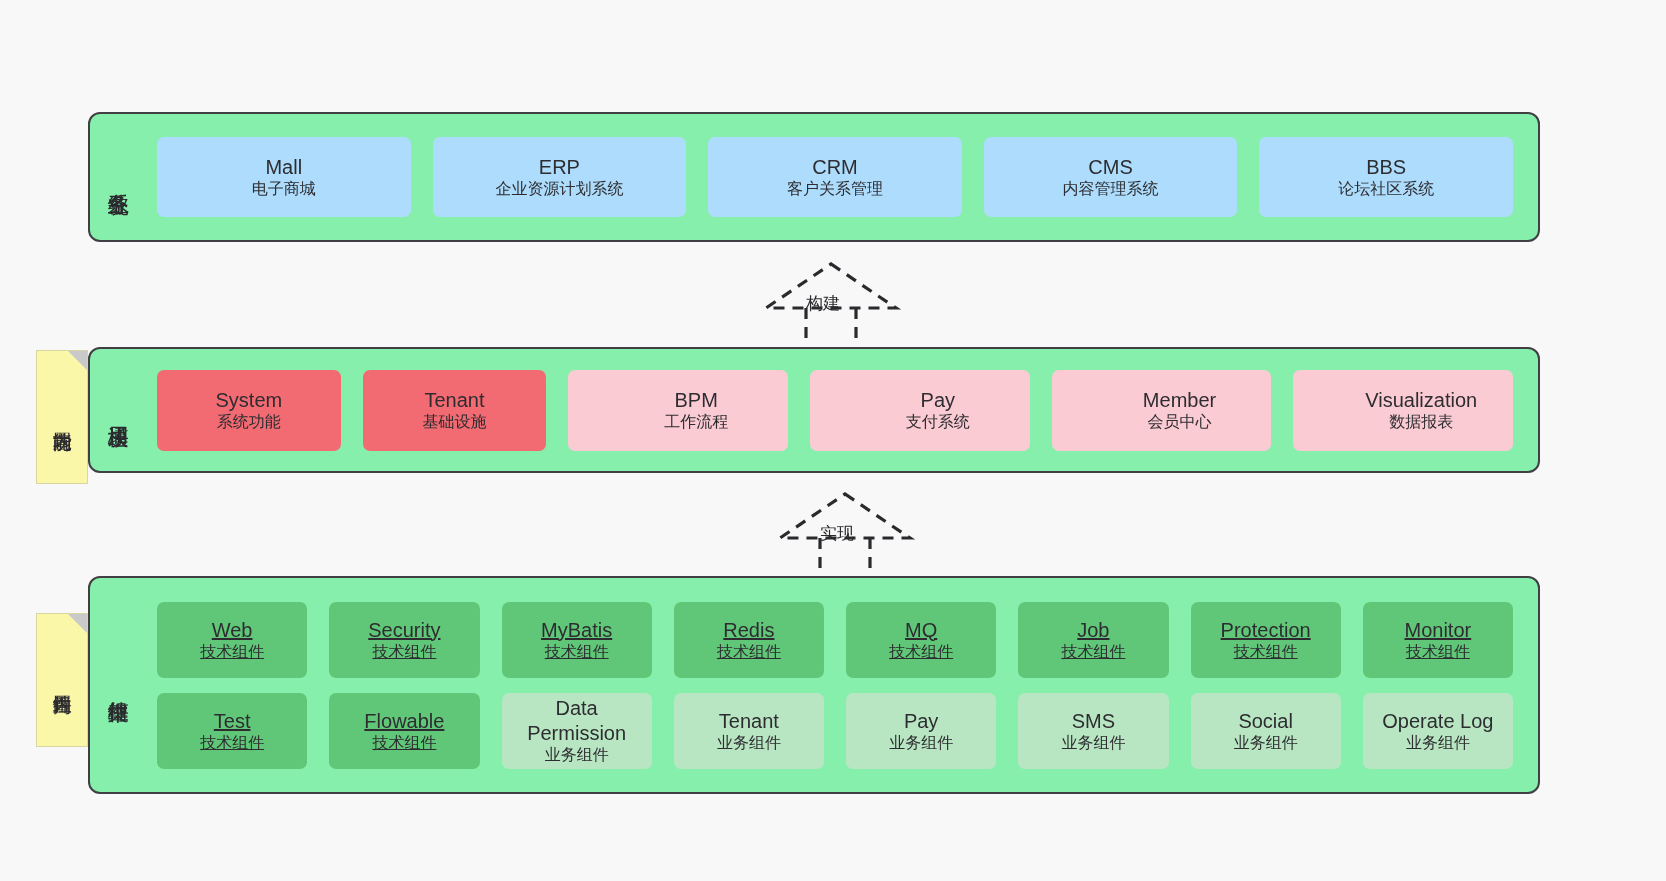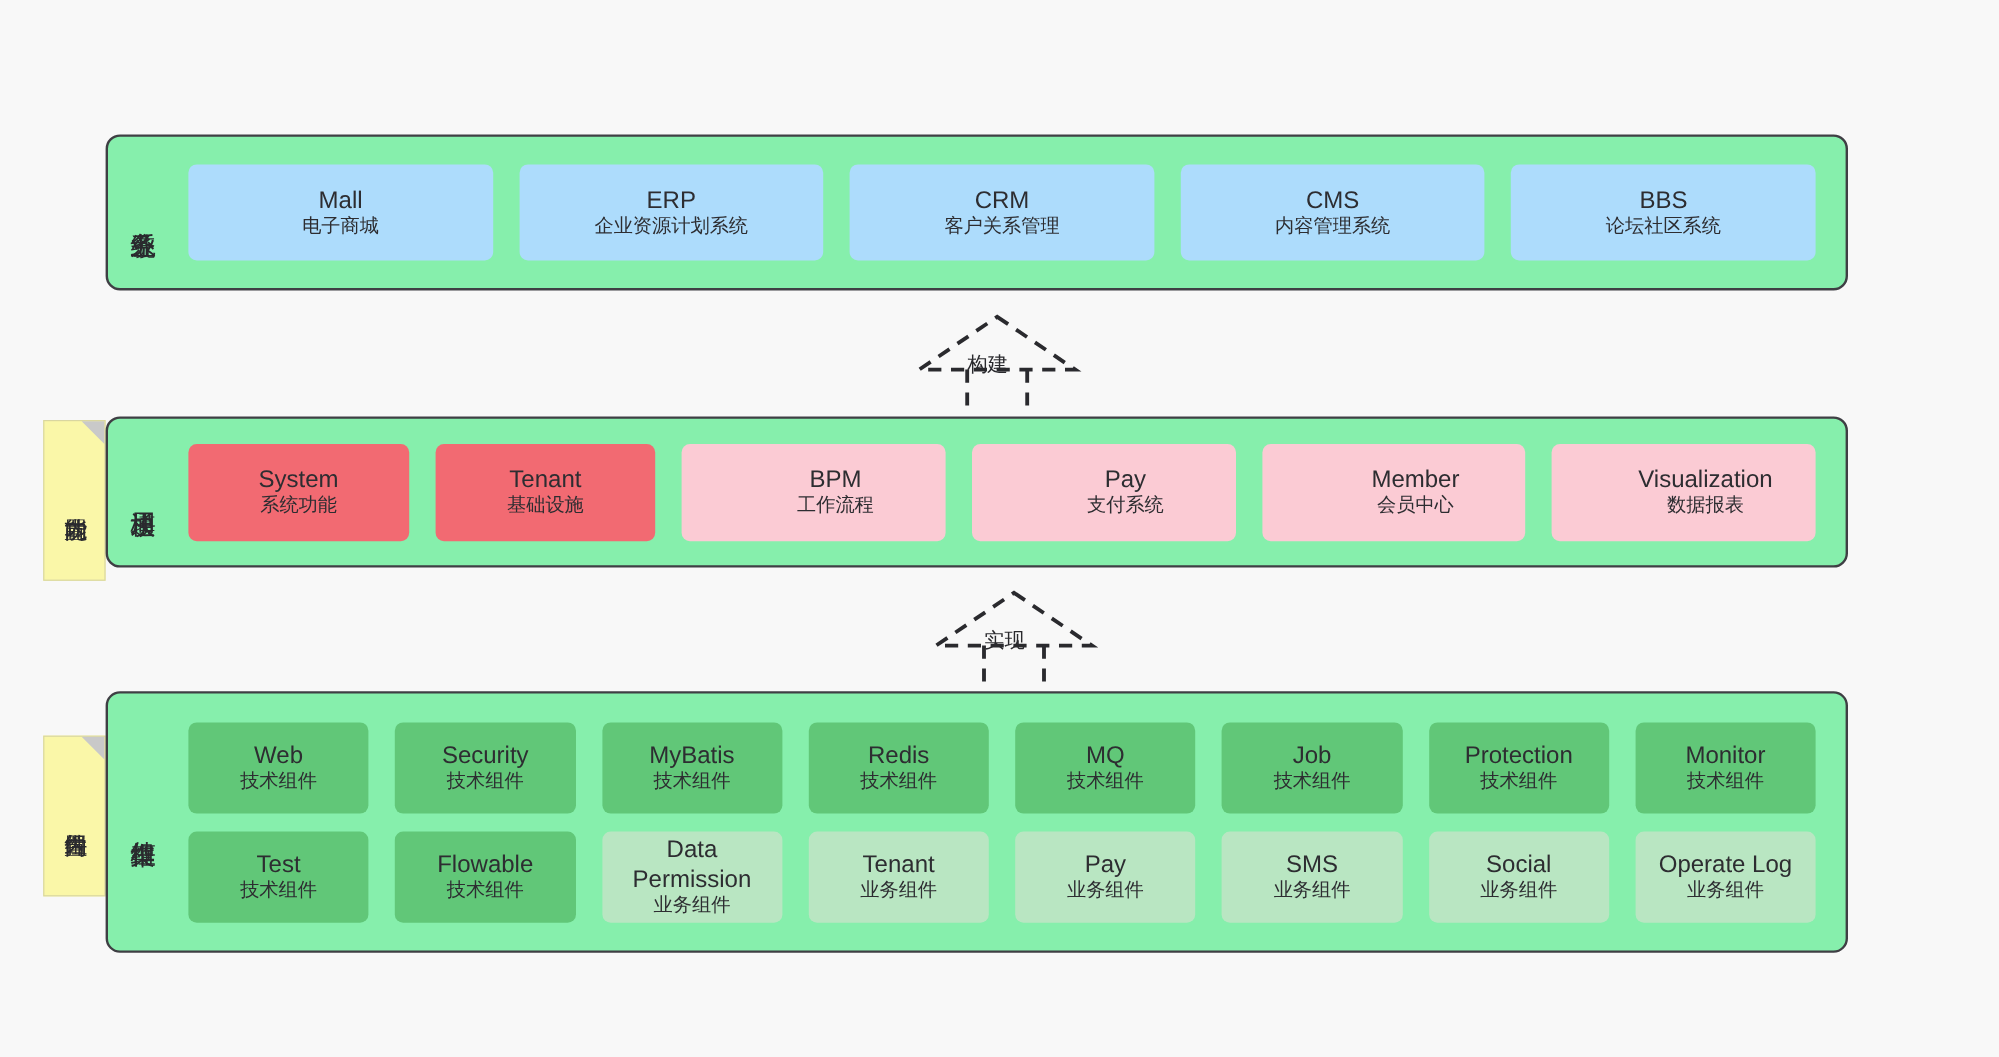--- a/index.html
+++ b/index.html
@@ -72,21 +72,21 @@
     color: #2d2d31;
     line-height: 1.22;
     padding: 6px 4px;
   }
   .box .t1 { font-size: 20px; }
   .box .t2 { font-size: 16px; }
 
   .box.blue   { background: #ADDCFC; height: 80px; }
   .box.red    { background: #F26A72; height: 81px; }
   .box.pink   { background: #FBCBD4; height: 81px; padding-left: 40px; }
-  .box.green  { background: #61C778; height: 76px; }
+  .box.green  { background: #61C778; height: 76px; text-decoration: underline; }
   .box.lgreen { background: #B9E6C2; height: 76px; }
 
   
   .note {
     position: absolute;
     width: 52px;
     background: #FAF7A8;
     border: 1px solid #d9d6a0;
     display: flex;
     align-items: center;

